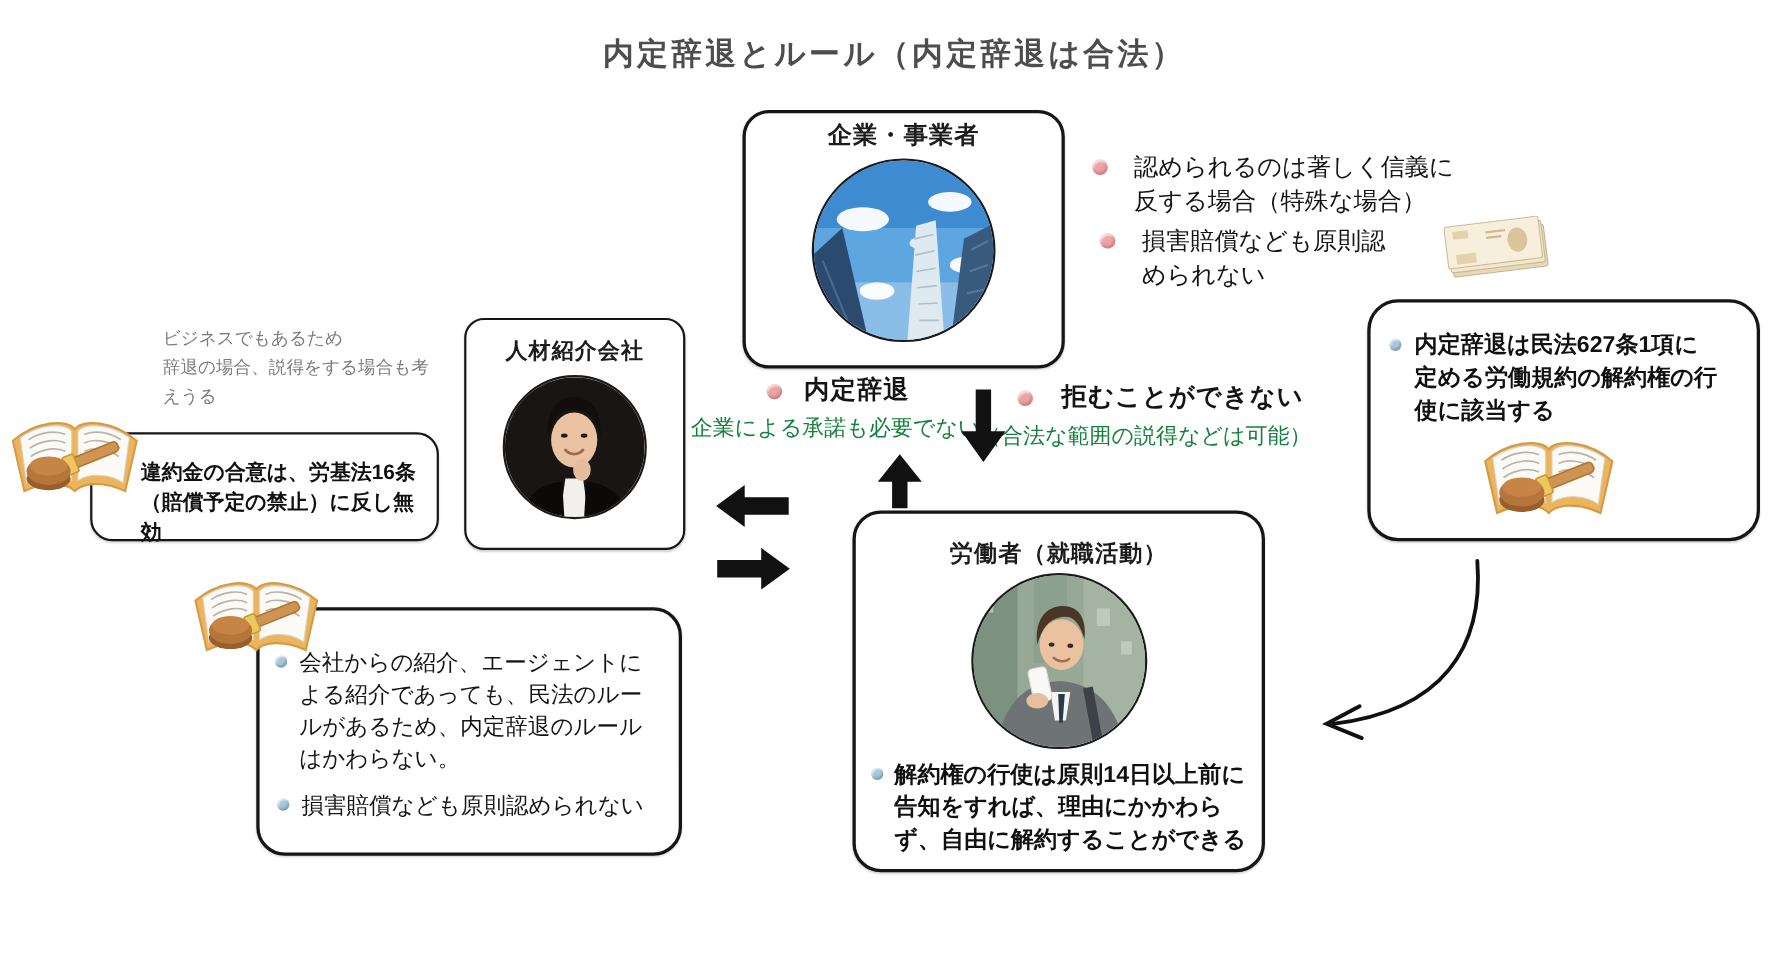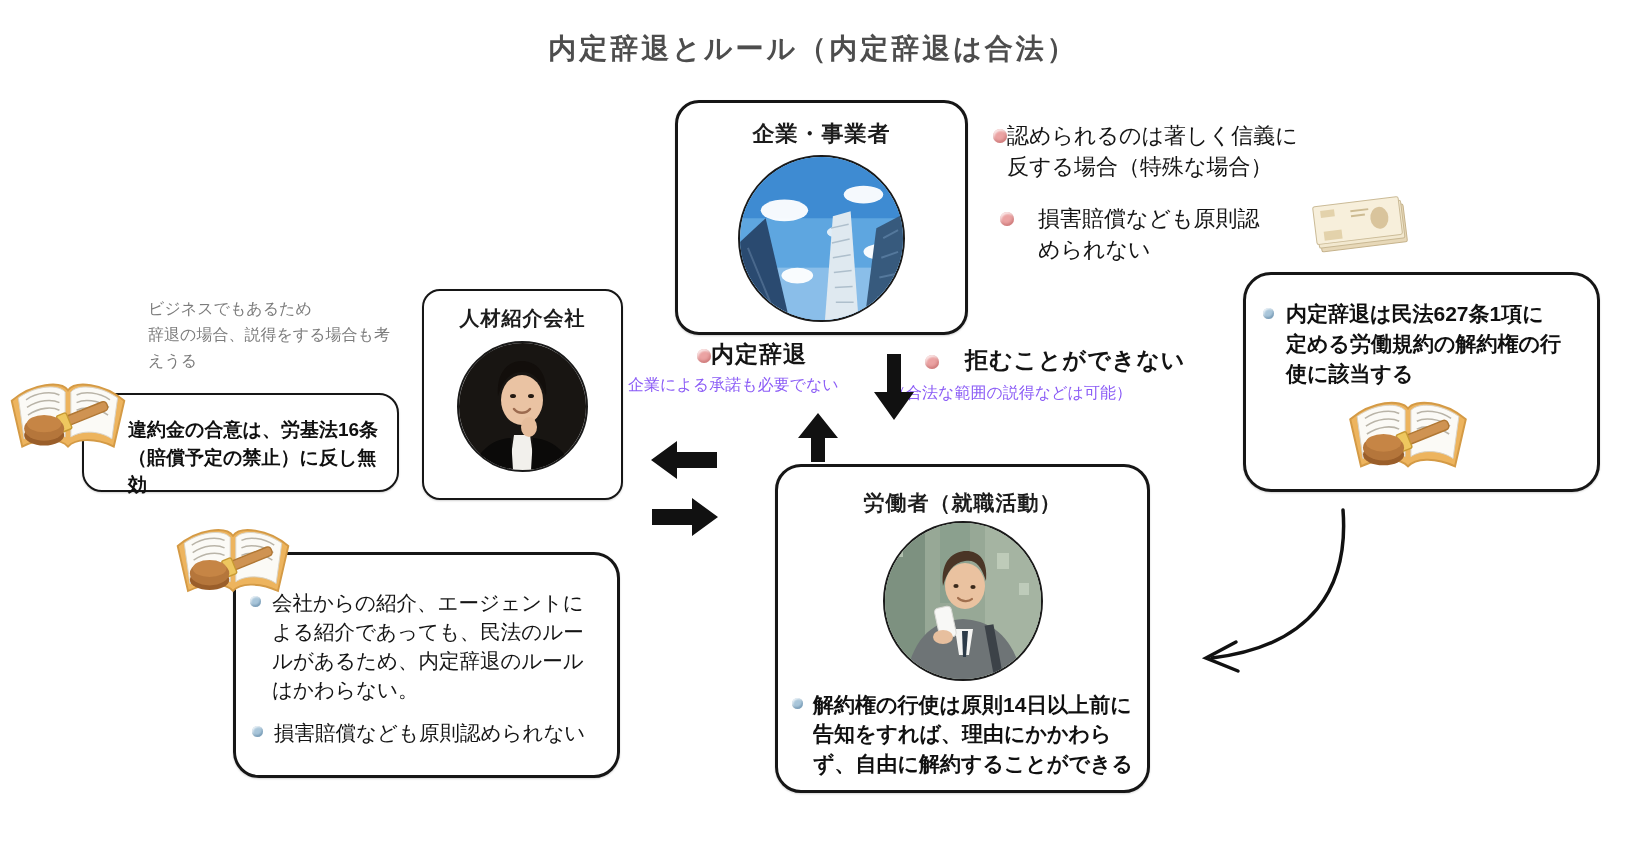--- a/index.html
+++ b/index.html
@@ -34,21 +34,21 @@
     width:14px;height:14px;background:#eba3a3;
     box-shadow:inset -1px -2px 3px rgba(186,97,97,.6), inset 1px 2px 2px rgba(255,255,255,.75);
   }
   .dot.blue{
     width:11px;height:11px;background:#a9c6da;
     box-shadow:inset -1px -2px 2px rgba(88,128,158,.55), inset 1px 1px 2px rgba(255,255,255,.85);
   }
 
   .pt-text{font-size:22px;line-height:1.42;font-weight:500;color:#141414;}
   .bold-note{font-size:20px;line-height:1.45;font-weight:700;color:#101010;}
-  .sub-note{font-size:16px;font-weight:500;color:#8b5cf6;}
+  .sub-note{font-size:20px;font-weight:500;color:#15803d;}
   .annotation{font-size:16px;line-height:1.62;color:#7c7c7c;font-weight:400;}
 
   .flow-label{font-size:23px;font-weight:600;color:#141414;letter-spacing:1px;}
 
   .arrow-layer{position:absolute;left:0;top:0;width:1626px;height:867px;pointer-events:none;z-index:5;}
   .bg-icon{position:absolute;z-index:6;}
   .defs-hidden{position:absolute;width:0;height:0;overflow:hidden;}
 </style>
 </head>
 <body>
@@ -85,21 +85,21 @@
         <rect x="10" y="15" width="14" height="7" fill="#e3d2ab"></rect>
         <rect x="11" y="36" width="18" height="9" fill="#e3d2ab"></rect>
         <path d="M40 19 h18 M40 24 h14" stroke="#cdbb92" stroke-width="2" fill="none"></path>
       </g>
     </symbol>
   </svg>
 
   <h1 class="title">内定辞退とルール（内定辞退は合法）</h1>
 
   <div class="box" style="left:675px;top:100px;width:293px;height:235px;">
-    <div class="node-label" style="padding-top:16px;">企業・事業者</div>
+    <div class="node-label" style="padding-top:5px;">企業・事業者</div>
     <div class="photo" style="width:163px;height:163px;">
       <svg viewBox="0 0 165 165">
         <rect width="165" height="165" fill="#5ea6e0"></rect>
         <rect width="165" height="62" fill="#3b88d0" opacity="0.9"></rect>
         <rect y="112" width="165" height="53" fill="#8fc1ea" opacity="0.9"></rect>
         <g fill="#ffffff" opacity="0.95">
           <ellipse cx="45" cy="54" rx="24" ry="11"></ellipse>
           <ellipse cx="125" cy="38" rx="20" ry="9"></ellipse>
           <ellipse cx="142" cy="96" rx="17" ry="8"></ellipse>
           <ellipse cx="58" cy="120" rx="16" ry="8"></ellipse>
@@ -114,21 +114,21 @@
           <path d="M92 72 L110 68 M93 87 L111 83 M94 102 L112 99 M95 117 L113 115 M96 132 L114 131 M97 147 L115 147"></path>
         </g>
         <polygon points="165,165 126,165 138,72 165,58" fill="#375a7d"></polygon>
         <g stroke="#54789c" stroke-width="2">
           <path d="M145 82 L160 74 M143 102 L160 96 M141 122 L160 118 M139 142 L160 140"></path>
         </g>
       </svg>
     </div>
   </div>
 
-  <div class="row abs" style="left:993px;top:120px;width:355px;gap:0;">
+  <div class="row abs" style="left:993px;top:136px;width:355px;gap:24px;">
     <span class="dot pink" style="margin-top:9px;"></span>
     <div class="pt-text pre">認められるのは著しく信義に
 反する場合（特殊な場合）</div>
   </div>
   <div class="row abs" style="left:1000px;top:203px;width:300px;gap:24px;">
     <span class="dot pink" style="margin-top:9px;"></span>
     <div class="pt-text pre">損害賠償なども原則認
 められない</div>
   </div>
 
@@ -164,21 +164,21 @@
     <div class="row" style="padding:21px 8px 8px 22px;gap:11px;">
       <span class="dot blue" style="margin-top:8px;"></span>
       <div class="bold-note pre" style="font-size:19px;">違約金の合意は、労基法16条
 （賠償予定の禁止）に反し無効</div>
     </div>
   </div>
   <svg class="bg-icon" style="left:6px;top:370px;width:124px;height:92px;">
     <use href="#bookGavel"></use>
   </svg>
 
-  <div class="row abs" style="left:697px;top:339px;gap:0;">
+  <div class="row abs" style="left:697px;top:339px;gap:20px;">
     <span class="dot pink" style="margin-top:10px;"></span>
     <div class="flow-label">内定辞退</div>
   </div>
   <div class="sub-note abs" style="left:628px;top:375px;">企業による承諾も必要でない</div>
 
   <div class="row abs" style="left:925px;top:345px;gap:26px;">
     <span class="dot pink" style="margin-top:10px;"></span>
     <div class="flow-label">拒むことができない</div>
   </div>
   <div class="sub-note abs" style="left:890px;top:383px;">（合法な範囲の説得などは可能）</div>

